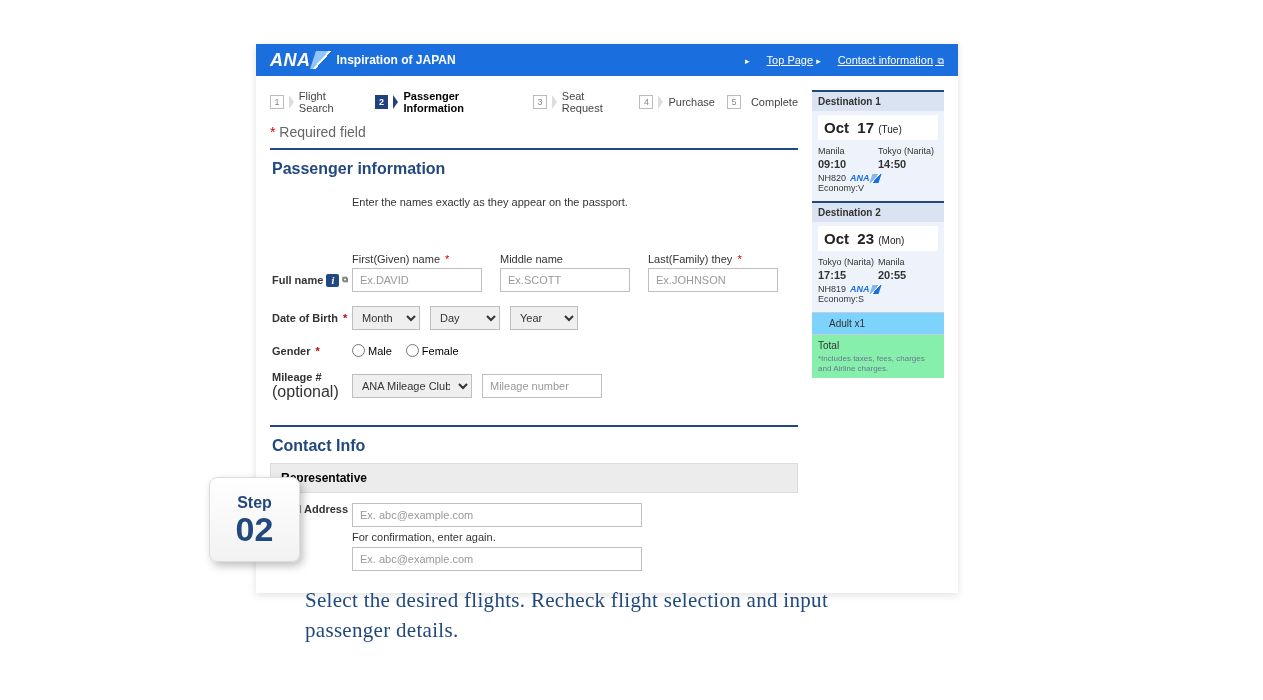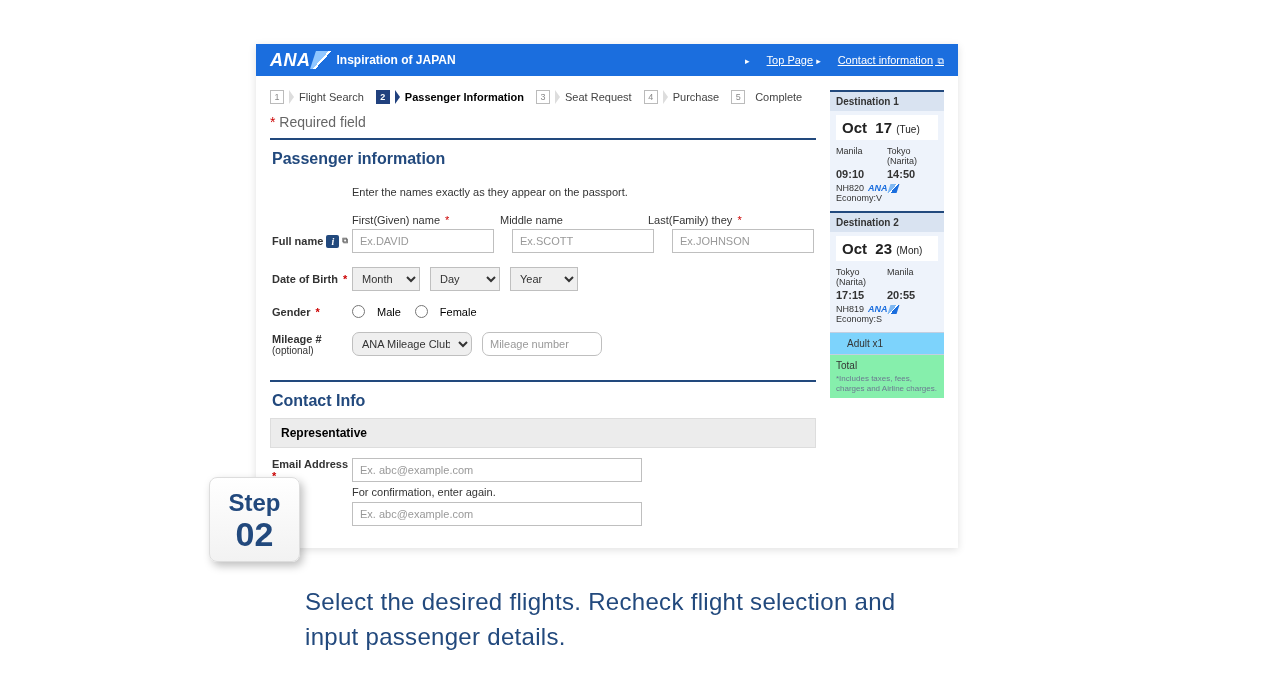--- a/index.html
+++ b/index.html
@@ -27,43 +27,43 @@
 .step-item.active .step-arrow { border-left-color:#21417e;}
 
 .required-note { font-size:14px; color:#666; margin-bottom:8px;}
 .required-note .star { color:#c00;}
 
 .section-title { color:#22497d; font-size:16px; font-weight:bold; border-top:2px solid #22497d; padding:10px 2px 8px;}
 .passenger-row { background:#ececec; border:1px solid #ddd; padding:7px 10px; font-size:12px; font-weight:bold; display:flex;}
 .passenger-row .ptype { margin-left:auto; font-weight:normal; color:#555;}
 
 .form-body { padding:10px 2px;}
-.passport-note { font-size:11px; color:#333; margin-left:80px; margin-bottom:16px;}
+.passport-note { font-size:11px; color:#333; margin-left:80px; margin-bottom:8px;}
 .name-labels { display:flex; margin-left:80px; gap:18px; font-size:11px; color:#333; margin-bottom:3px;}
-.name-labels > div { width:130px;}
+.name-labels > div { width:130px;margin-top:37px;}
 .name-labels .star, .form-row .star { color:#c00; margin-left:2px;}
 
 .form-row { display:flex; align-items:center; margin-bottom:14px; font-size:11px;}
 .form-label { width:80px; font-weight:bold; color:#333; display:flex; align-items:center; gap:3px;}
 .info-badge { width:13px; height:13px; background:#22497d; color:#fff; font-style:italic; font-size:10px; display:inline-flex; align-items:center; justify-content:center; border-radius:2px; font-family:Georgia,serif;}
 .ext-sm { font-size:8px; color:#666;}
 
-input[type=text] { border:1px solid #bfbfbf; padding:5px 7px; font-size:11px; color:#333; width:142px;}
+input[type=text] { border:1px solid #bfbfbf; padding:5px 7px; font-size:11px; color:#333; width:130px;}
 input[type=text]::placeholder { color:#999;}
 .name-inputs { display:flex; gap:18px;}
 select { border:1px solid #bfbfbf; padding:4px 5px; font-size:11px; color:#333;}
 .dob-selects { display:flex; gap:10px;}
 .dob-selects select:nth-child(1){width:68px;}
 .dob-selects select:nth-child(2){width:70px;}
 .dob-selects select:nth-child(3){width:68px;}
 .gender-opts { display:flex; gap:14px; align-items:center;}
-.gender-opts label { display:flex; align-items:center; gap:12px; font-weight:normal;}
-.mileage-row select { width:120px;border-radius:7px;}
-.mileage-row input { width:120px; margin-left:10px;border-radius:7px;}
-.opt-sub { font-weight:normal; font-size:10px;}
+.gender-opts label { display:flex; align-items:center; gap:3px; font-weight:normal;}
+.mileage-row select { width:120px;}
+.mileage-row input { width:120px; margin-left:10px;}
+.opt-sub { font-weight:normal; font-size:16px;}
 
 .rep-row { background:#ececec; border:1px solid #ddd; padding:7px 10px; font-size:12px; font-weight:bold;}
 .email-block { padding:10px 2px 0;}
 .email-inputs input { width:290px; margin-bottom:4px;}
 .confirm-label { font-size:11px; color:#333; margin-bottom:4px; display:block;}
 
 
 .side-col { font-size:10px; color:#333;}
 .dest-block { border-top:2px solid #22497d; background:#eef3fb; margin-bottom:0px; padding-bottom:6px;}
 .dest-title { background:#d9e3f1; padding:4px 6px; font-weight:bold; font-size:10px; color:#333;}
@@ -76,24 +76,24 @@
 .flt-row { padding:0 6px; font-size:9px; display:flex; align-items:center; gap:4px;}
 .mini-logo { font-style:italic; font-weight:bold; color:#1b6ede; font-size:9px; display:inline-flex; align-items:center;}
 .mini-logo-slash{display:inline-block;width:9px;height:9px;background:linear-gradient(120deg,#7fb8f2 45%,#fff 45%,#fff 55%,#1b6ede 55%);transform:skewX(-18deg);margin-left:1px;}
 .econ-row { padding:0 6px 2px; font-size:9px;}
 .pax-row { padding:5px 17px; font-size:10px; border-top:1px solid #c3cfe0; background:#7dd3fc;}
 .total-block { background:#86efac; padding:5px 6px; font-size:10px; border-top:1px solid #c3cfe0;}
 .total-note { font-size:8px; color:#6b7a91; line-height:1.2; margin-top:3px;}
 
 
 .step-badge { position:absolute; left:209px; top:477px; width:91px; height:85px; background:linear-gradient(#fff,#f2f2f2); border:1px solid #ddd; border-radius:8px; box-shadow:3px 4px 8px rgba(0,0,0,0.25); display:flex; flex-direction:column; align-items:center; justify-content:center; color:#22497d;}
-.step-badge .s-label { font-size:24px; font-weight:bold;}
+.step-badge .s-label { font-size:16px; font-weight:bold;}
 .step-badge .s-num { font-size:34px; font-weight:bold; line-height:1;}
 
-.caption { position:absolute; left:305px; top:585px; width:600px; font-size:24px; color:#22497d; line-height:1.45; letter-spacing:0.3px;}
+.caption { position:absolute; left:305px; top:585px; width:600px; font-size:21px; color:#22497d; line-height:1.45; letter-spacing:0.3px;font-family:Liberation Serif, serif;}
 </style>
 </head>
 <body>
 
 <div class="app-container">
   <div class="header-bar">
     <span class="logo-text">ANA</span>
     <span class="logo-slash"></span>
     <span class="tagline">Inspiration of JAPAN</span>
     <div class="header-links">

